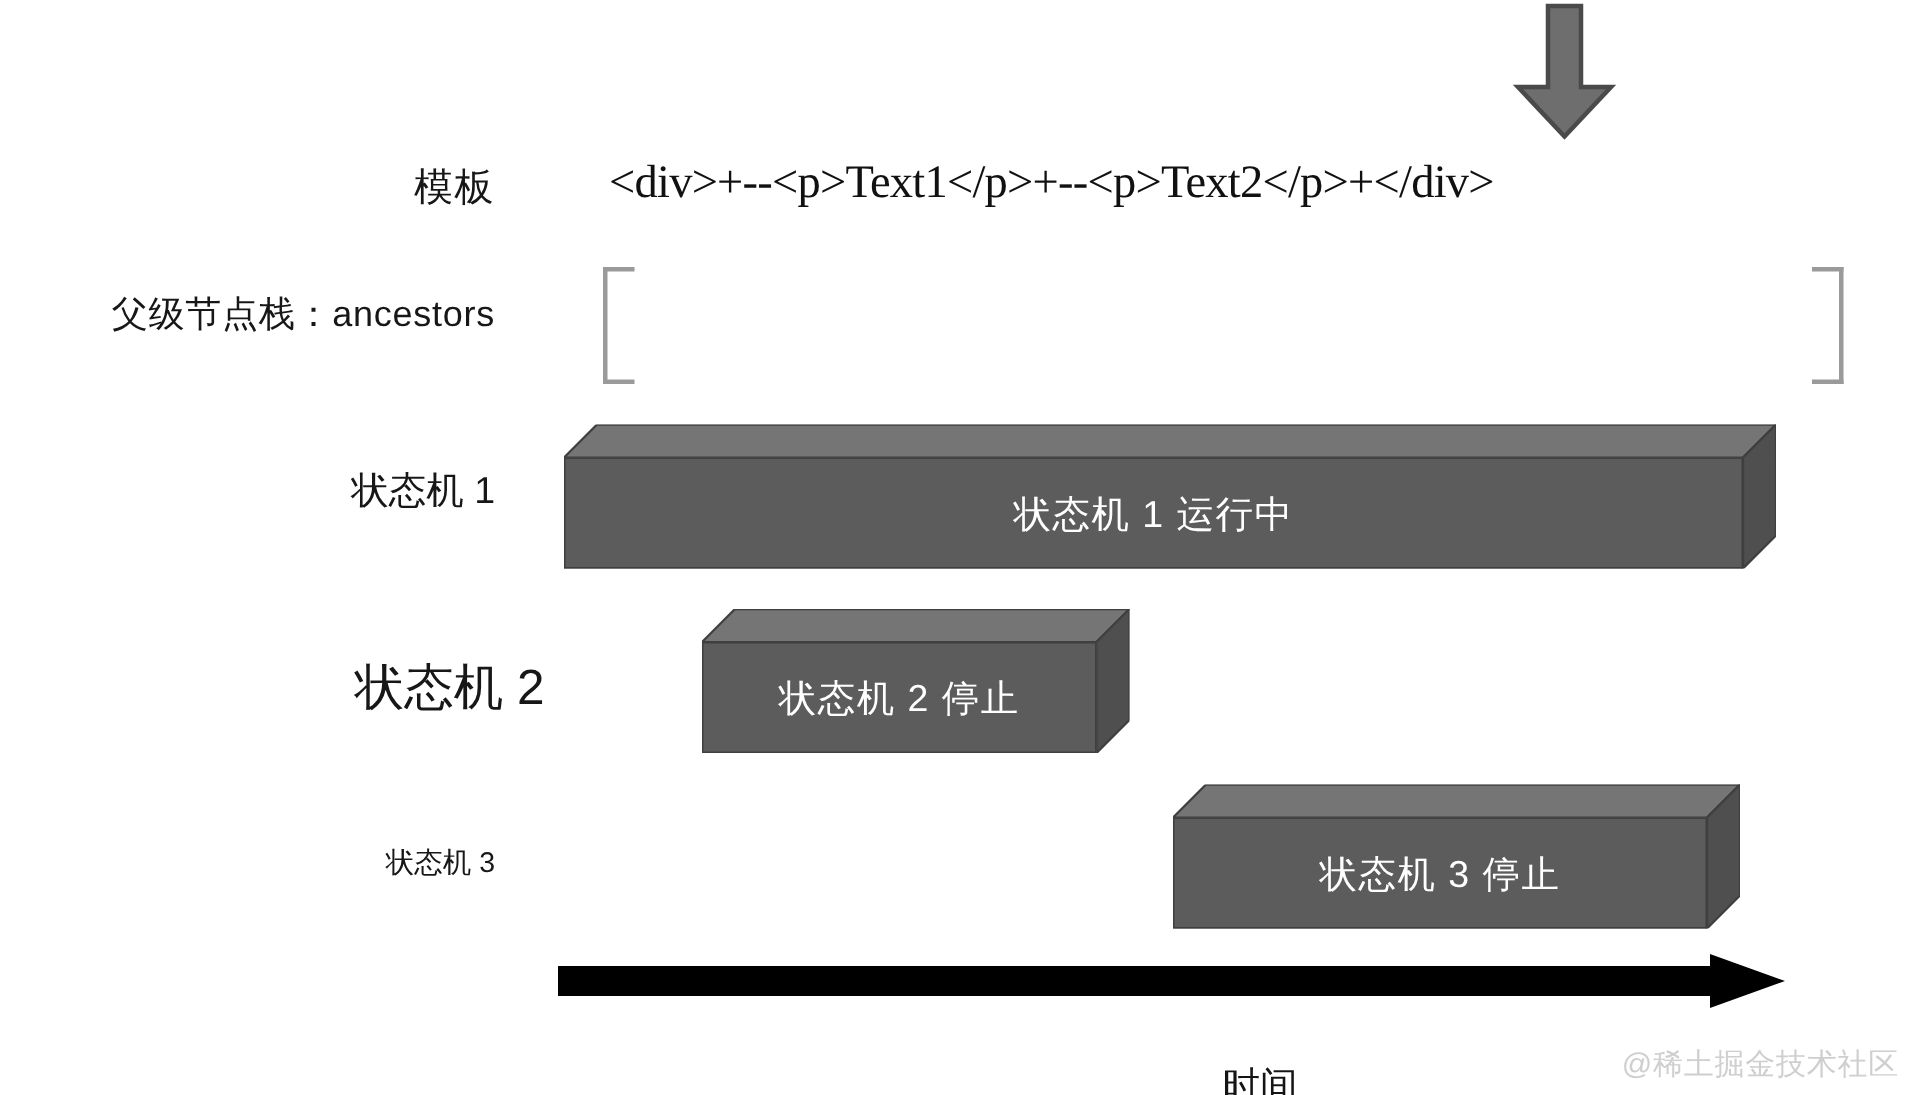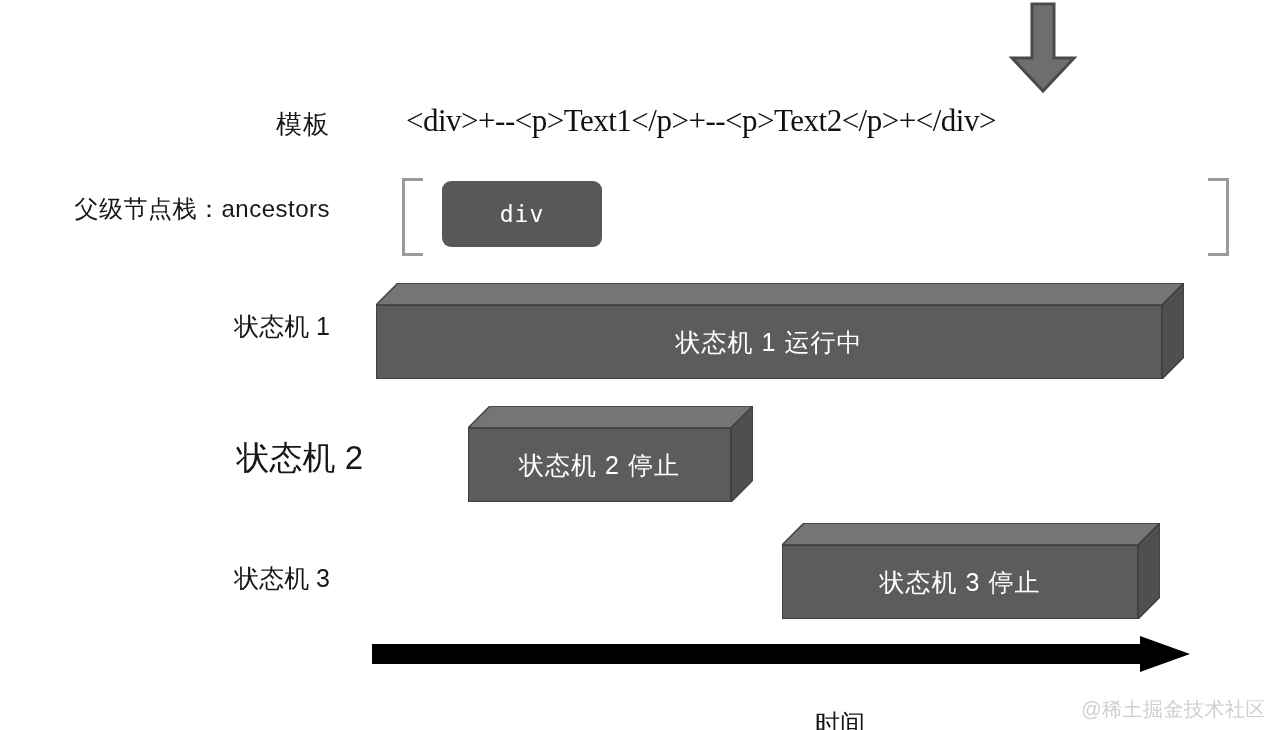--- a/index.html
+++ b/index.html
@@ -40,21 +40,21 @@
   }
   .label-ancestors {
     left: 0;
     top: 193px;
     width: 330px;
     font-size: 24px;
     letter-spacing: 0.5px;
   }
   .label-sm1 { left: 0; top: 310px; width: 330px; font-size: 25px; }
   .label-sm2 { left: 0; top: 436px; width: 330px; font-size: 33px; margin-left: 33px; }
-  .label-sm3 { left: 0; top: 562px; width: 330px; font-size: 25px; }
+  .label-sm3 { left: 0; top: 562px; width: 330px; font-size: 19px; }
 
   
   .template-text {
     position: absolute;
     left: 406px;
     top: 103px;
     font-family: Liberation Serif, serif;
     font-size: 31px;
     letter-spacing: -0.5px;
     color: #111111;
@@ -172,21 +172,20 @@
 
   <div class="row-label label-template">模板</div>
 
   <div class="template-text">&lt;div&gt;+--&lt;p&gt;Text1&lt;/p&gt;+--&lt;p&gt;Text2&lt;/p&gt;+&lt;/div&gt;</div>
 
   <div class="row-label label-ancestors">父级节点栈：ancestors</div>
 
   <div class="bracket bracket-left"></div>
   <div class="bracket bracket-right"></div>
 
-  <div class="node-box">div</div>
 
   <div class="row-label label-sm1">状态机 1</div>
 
   <div class="bar3d" id="bar1" style="left:376px; top:283px; width:808px; height:96px;">
     <svg class="topface" width="808" height="96" viewBox="0 0 808 96" xmlns="http://www.w3.org/2000/svg">
       <polygon points="0,22 22,0 808,0 786,22" fill="#757575" stroke="#3f3f3f" stroke-width="1.5"></polygon>
       <polygon points="786,22 808,0 808,74 786,96" fill="#4f4f4f" stroke="#3f3f3f" stroke-width="1.5"></polygon>
     </svg>
     <div class="front" style="width:786px; height:74px;">状态机 1 运行中</div>
   </div>

